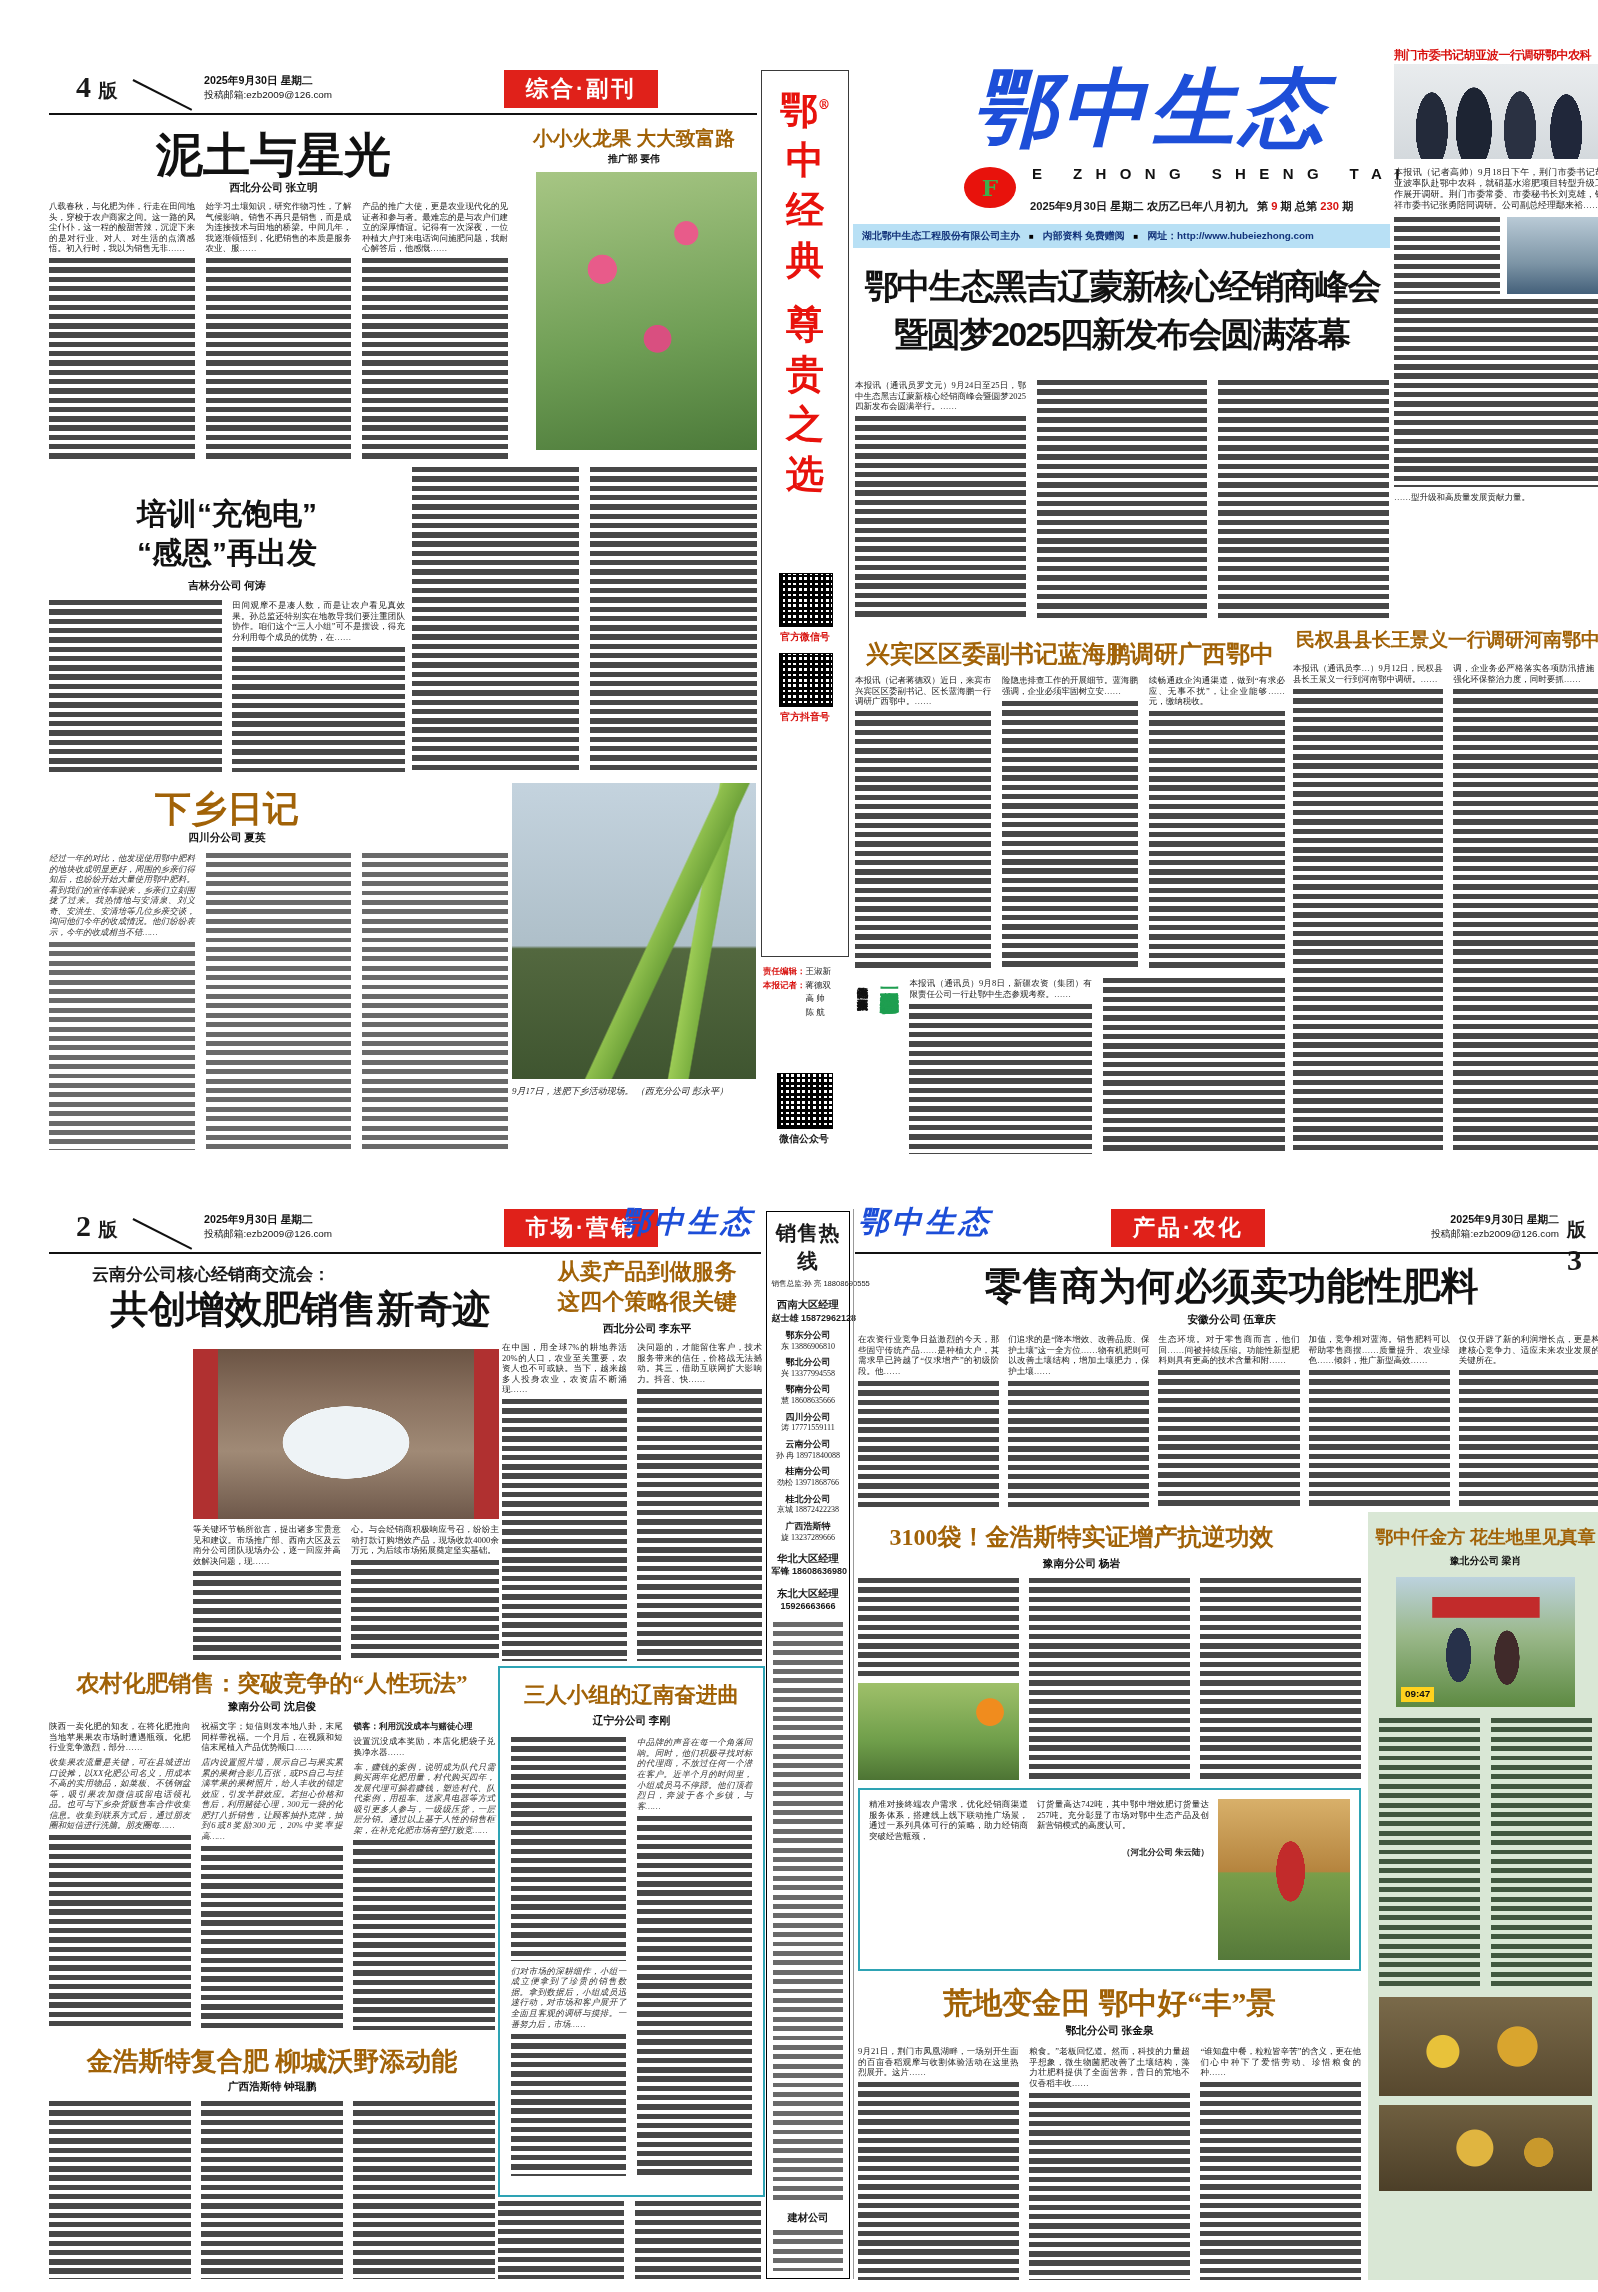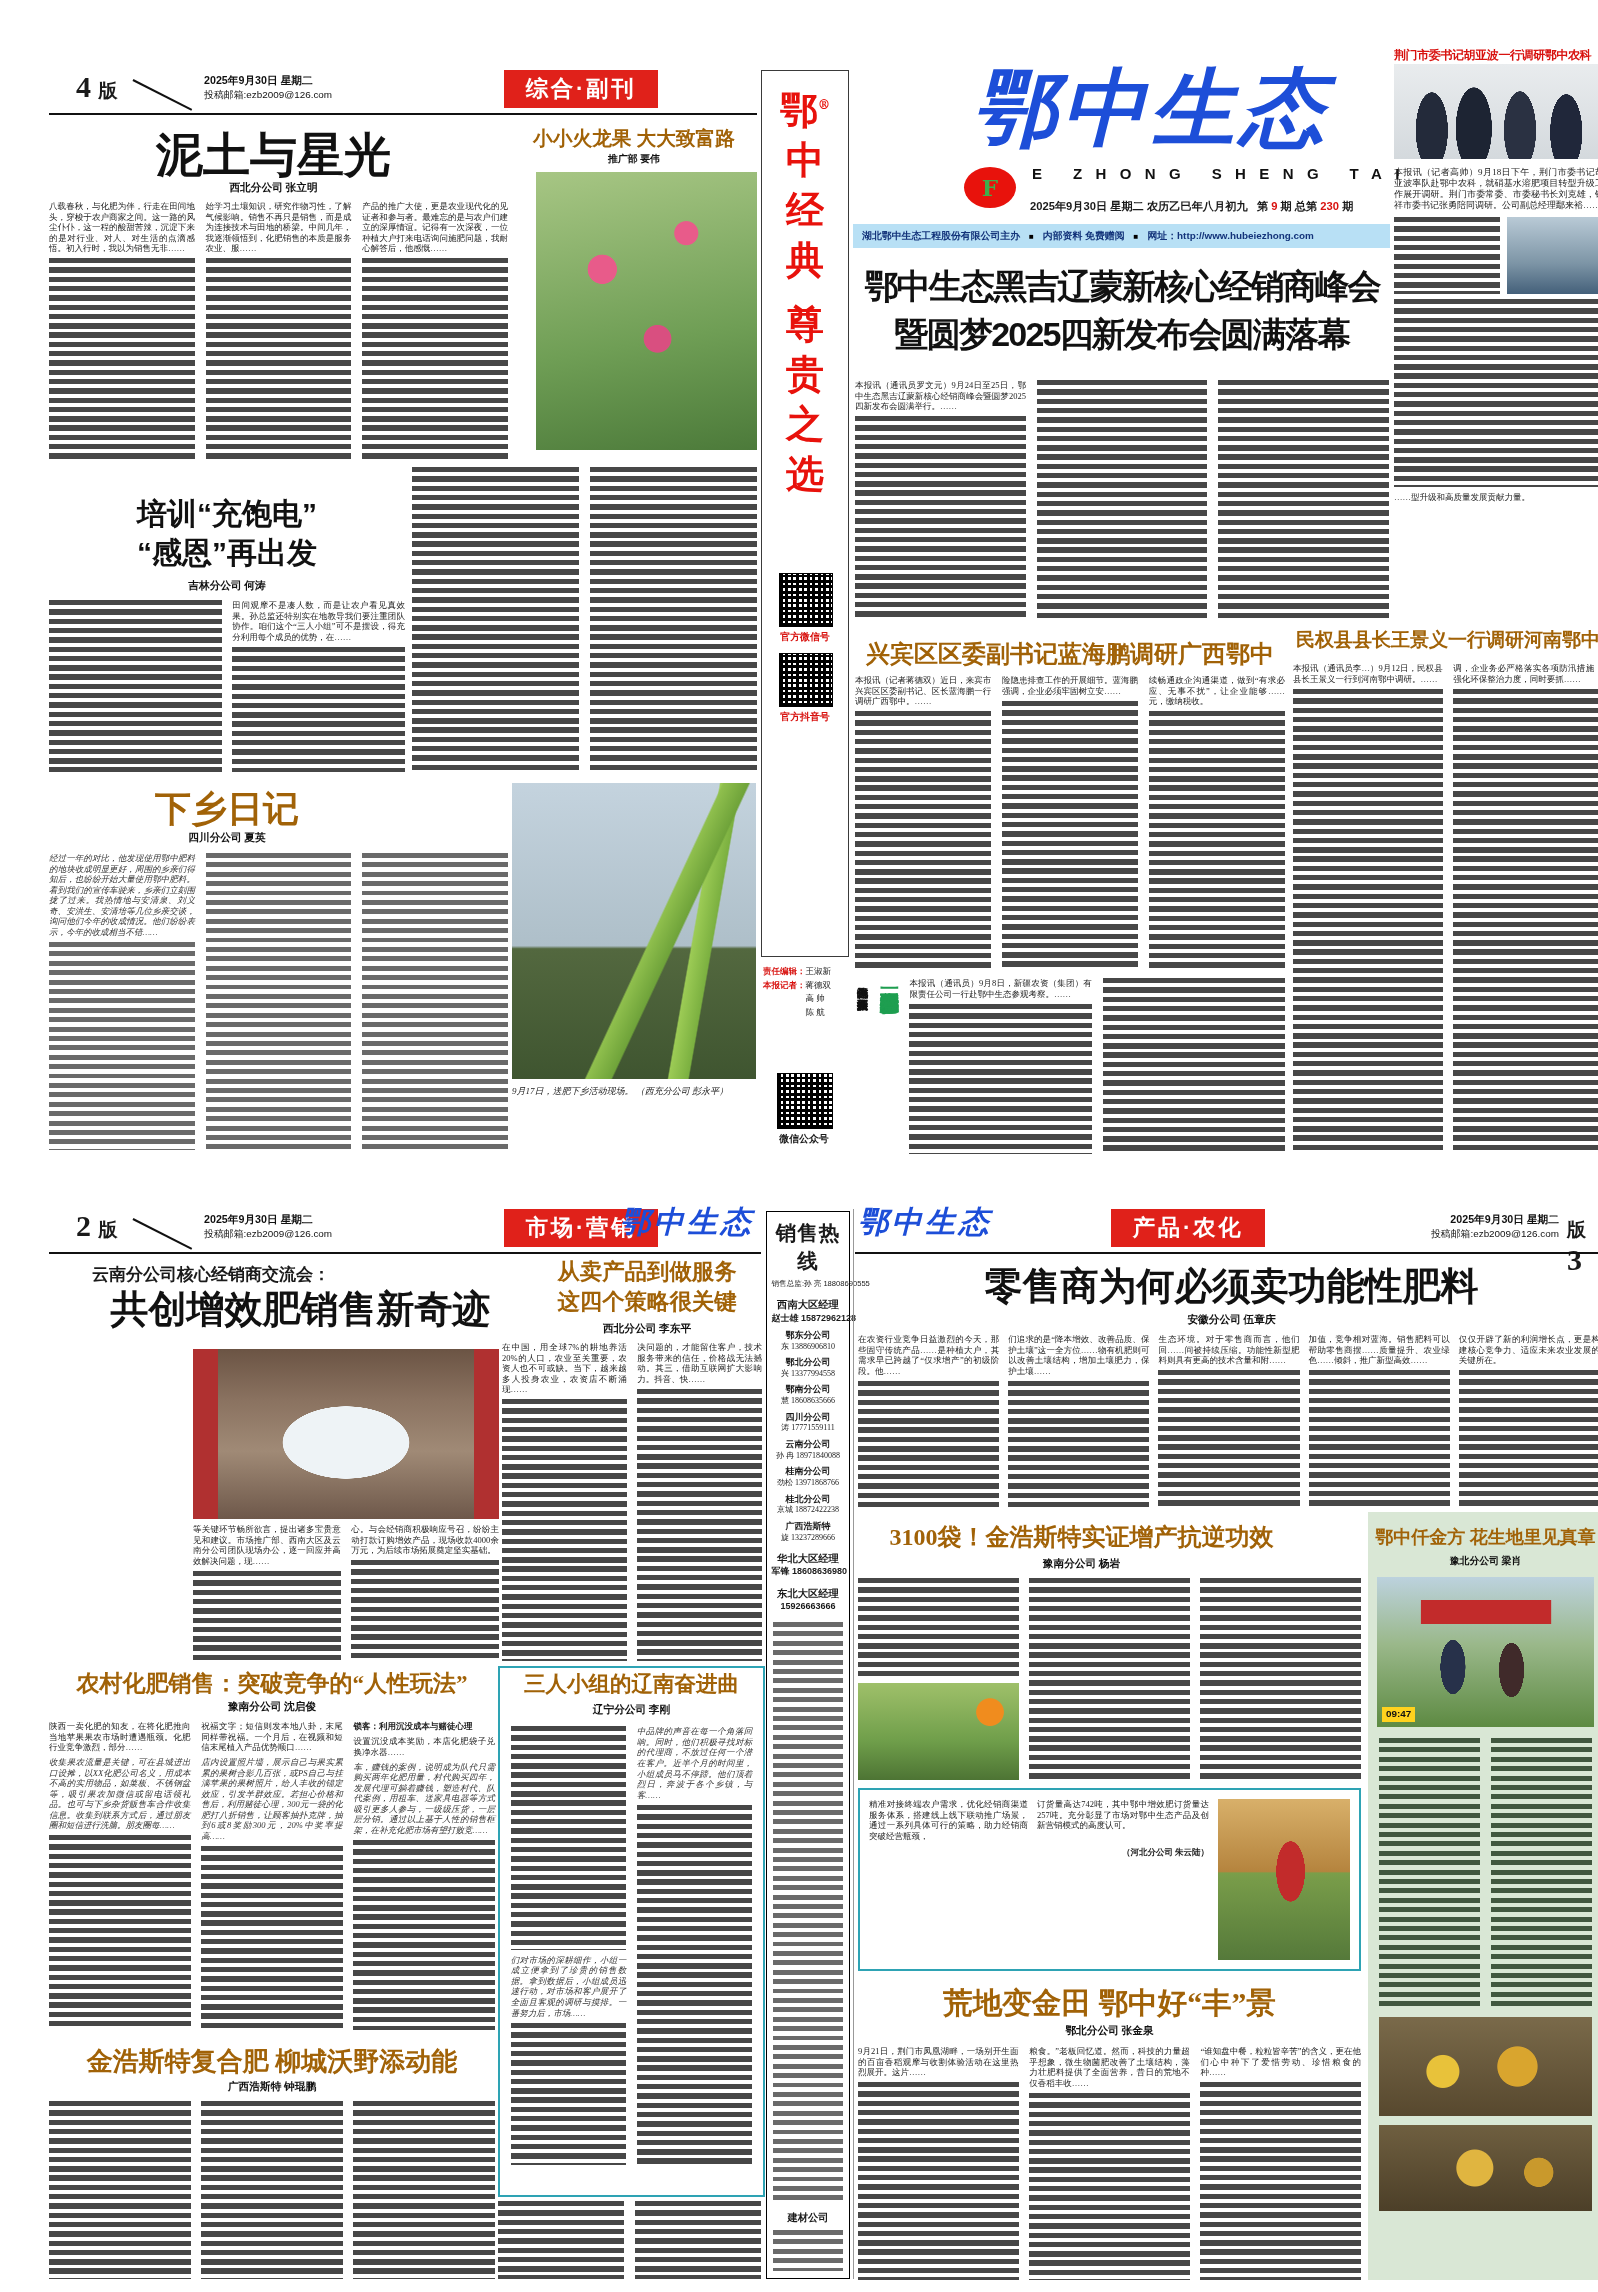--- a/index.html
+++ b/index.html
@@ -341,21 +341,21 @@
         <div class="body9">在中国，用全球7%的耕地养活20%的人口，农业至关重要，农资人也不可或缺。当下，越来越多人投身农业，农资店不断涌现……</div>
         <div class="fx"></div>
       </div>
     <div class="col">
         <div class="body9">决问题的，才能留住客户，技术服务带来的信任，价格战无法撼动。其三，借助互联网扩大影响力。抖音、快……</div>
         <div class="fx"></div>
       </div>
   </div>
 
   <div class="abs tealbox" style="left:498px;top:1666px;width:263px;height:527px">
-    <div class="hdls" style="margin-top:1px;font-size:21.5px">三人小组的辽南奋进曲</div>
+    <div class="hdls" style="margin-top:12px;font-size:21.5px">三人小组的辽南奋进曲</div>
     <div class="byline" style="margin-top:5.4px">辽宁分公司 李刚</div>
     <div class="cols" style="margin:9px 10.7px 0;height:439px">
       <div class="col">
           <div class="fx" style="height:224px;flex:none"></div>
           <div class="body9 kai">们对市场的深耕细作，小组一成立便拿到了珍贵的销售数据。拿到数据后，小组成员迅速行动，对市场和客户展开了全面且客观的调研与摸排。一番努力后，市场……</div>
           <div class="fx"></div>
         </div>
       <div class="col">
           <div class="body9 kai">中品牌的声音在每一个角落回响。同时，他们积极寻找对标的代理商，不放过任何一个潜在客户。近半个月的时间里，小组成员马不停蹄。他们顶着烈日，奔波于各个乡镇，与客……</div>
           <div class="fx"></div>
@@ -482,21 +482,21 @@
       </div>
     <div class="col">
         <div class="body9">“谁知盘中餐，粒粒皆辛苦”的含义，更在他们心中种下了爱惜劳动、珍惜粮食的种……</div>
         <div class="fx"></div>
       </div>
   </div>
 
   <div class="abs greenbox" style="left:1368px;top:1512px;width:235px;height:768px">
     <div class="hdls" style="padding-top:12.5px;font-size:18px">鄂中仟金方  花生地里见真章</div>
     <div class="byline" style="margin-top:5.4px;font-size:9.9px">豫北分公司 梁肖</div>
-    <div style="position:relative;margin:9px 9px 0;height:150px;background:
+    <div style="position:relative;margin:9px 28px 0;height:130px;background:
         linear-gradient(90deg,transparent 20%,#c22b2b 20.5%,#c22b2b 80%,transparent 80.5%) 0 18%/100% 16% no-repeat,
         radial-gradient(ellipse 12.5px 27px at 35% 60%,#27314a 0 100%,transparent 101%),
         radial-gradient(ellipse 12.5px 27px at 62% 62%,#402a2a 0 100%,transparent 101%),
         linear-gradient(180deg,#bcd2de 0%,#9ab88a 45%,#5d8a42 100%)">
       <span class="badge" style="position:absolute;left:5.4px;bottom:5.4px">09:47</span>
     </div>
     <div class="cols" style="margin:10.7px 10.7px 0;height:269px">
       <div class="col">
           <div class="fxg"></div>
         </div>

